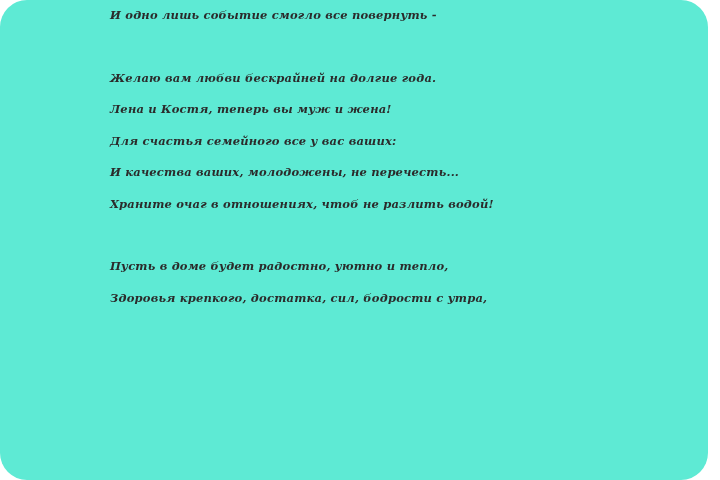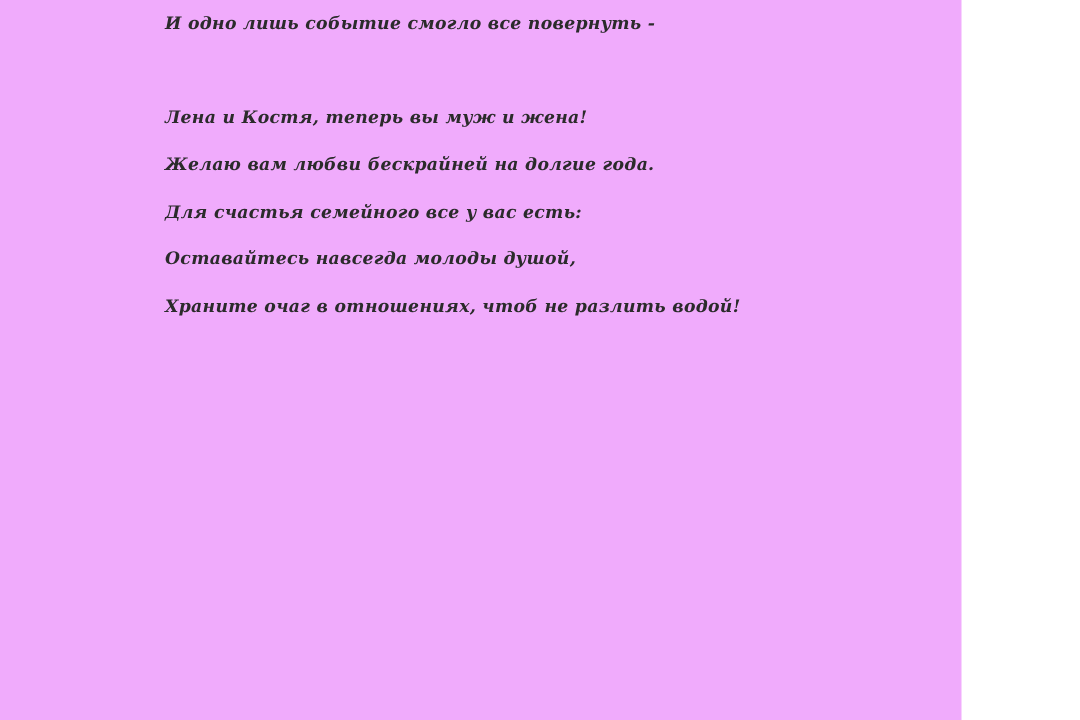--- a/index.html
+++ b/index.html
@@ -8,24 +8,25 @@
     background: #ffffff;
   }
   body {
     width: 720px;
     height: 480px;
     overflow: hidden;
     font-family: "Liberation Serif", serif;
   }
   .page {
     position: relative;
-    width: 641px;
+    width: 708px;
     height: 480px;
-    background: #f0abfc;
+    background: #5eead4;
     box-sizing: border-box;
+    border-radius: 27px;
   }
   .poem {
     position: absolute;
     left: 110px;
     top: 0px;
     width: 570px;
   }
   .line {
     font-family: "DejaVu Serif", serif;
     font-style: italic;
@@ -43,23 +44,25 @@
 </head>
 <body>
 
 <div class="page">
   <div class="poem">
 
     <div class="line">И одно лишь событие смогло все повернуть -</div>
 
     <div class="stanza-gap"></div>
 
+    <div class="line">Желаю вам любви бескрайней на долгие года.</div>
     <div class="line">Лена и Костя, теперь вы муж и жена!</div>
-    <div class="line">Желаю вам любви бескрайней на долгие года.</div>
-    <div class="line">Для счастья семейного все у вас есть:</div>
-    <div class="line">Оставайтесь навсегда молоды душой,</div>
+    <div class="line">Для счастья семейного все у вас ваших:</div>
+    <div class="line">И качества ваших, молодожены, не перечесть...</div>
     <div class="line">Храните очаг в отношениях, чтоб не разлить водой!</div>
 
     <div class="stanza-gap"></div>
 
+    <div class="line">Пусть в доме будет радостно, уютно и тепло,</div>
+    <div class="line">Здоровья крепкого, достатка, сил, бодрости с утра,</div>
 
   </div>
 </div>
 
 </body></html>

